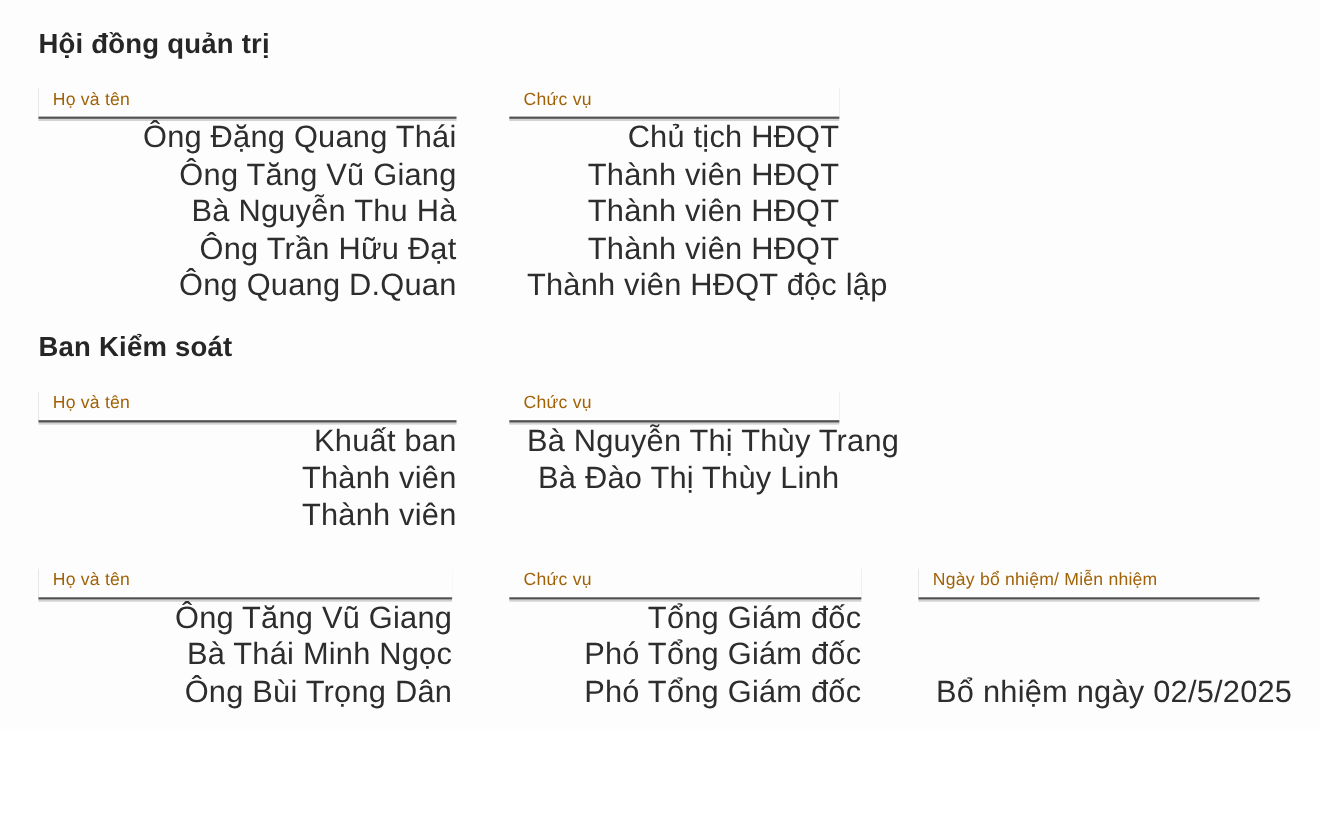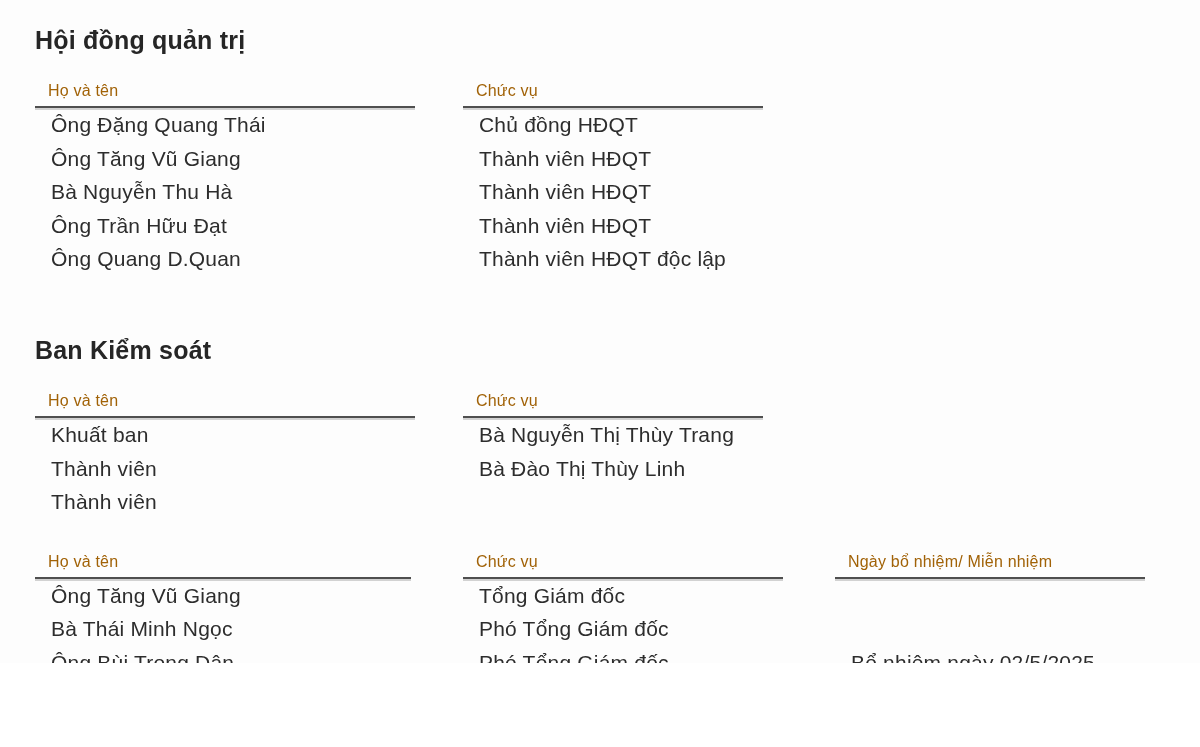--- a/index.html
+++ b/index.html
@@ -39,45 +39,46 @@
     font-size: 16px;
     line-height: 26px;
     font-weight: normal;
     padding: 0 0 2px 13px;
     border-bottom: 2px solid #4f4f4f;
     box-shadow: 0 2px 0 rgba(130,130,130,0.35);
     color: #a16207;
     white-space: nowrap;
   }
   .cell {
-    font-size: 21px;
+    font-size: 28px;
     line-height: 33.6px;
     padding-left: 16px;
     white-space: nowrap;
     color: #2d2d2d;
+    text-align: right;
   }
   .tbl .cell:nth-child(-n+3) {  }
   .tbl.two-col .cell:nth-of-type(1),
   .tbl.two-col .cell:nth-of-type(2) { margin-top: 2px; }
-  .section-2 { margin-top: 60px; }
+  .section-2 { margin-top: 26px; }
   .section-3 { margin-top: 30px; }
 </style>
 </head>
 <body>
 
 <div class="page">
 
   <div class="section section-1">
     <h2 class="section-title">Hội đồng quản trị</h2>
     <div class="tbl two-col">
       <div class="hcell">Họ và tên</div>
       <div class="hcell">Chức vụ</div>
 
       <div class="cell">Ông Đặng Quang Thái</div>
-      <div class="cell">Chủ đồng HĐQT</div>
+      <div class="cell">Chủ tịch HĐQT</div>
 
       <div class="cell">Ông Tăng Vũ Giang</div>
       <div class="cell">Thành viên HĐQT</div>
 
       <div class="cell">Bà Nguyễn Thu Hà</div>
       <div class="cell">Thành viên HĐQT</div>
 
       <div class="cell">Ông Trần Hữu Đạt</div>
       <div class="cell">Thành viên HĐQT</div>
 

